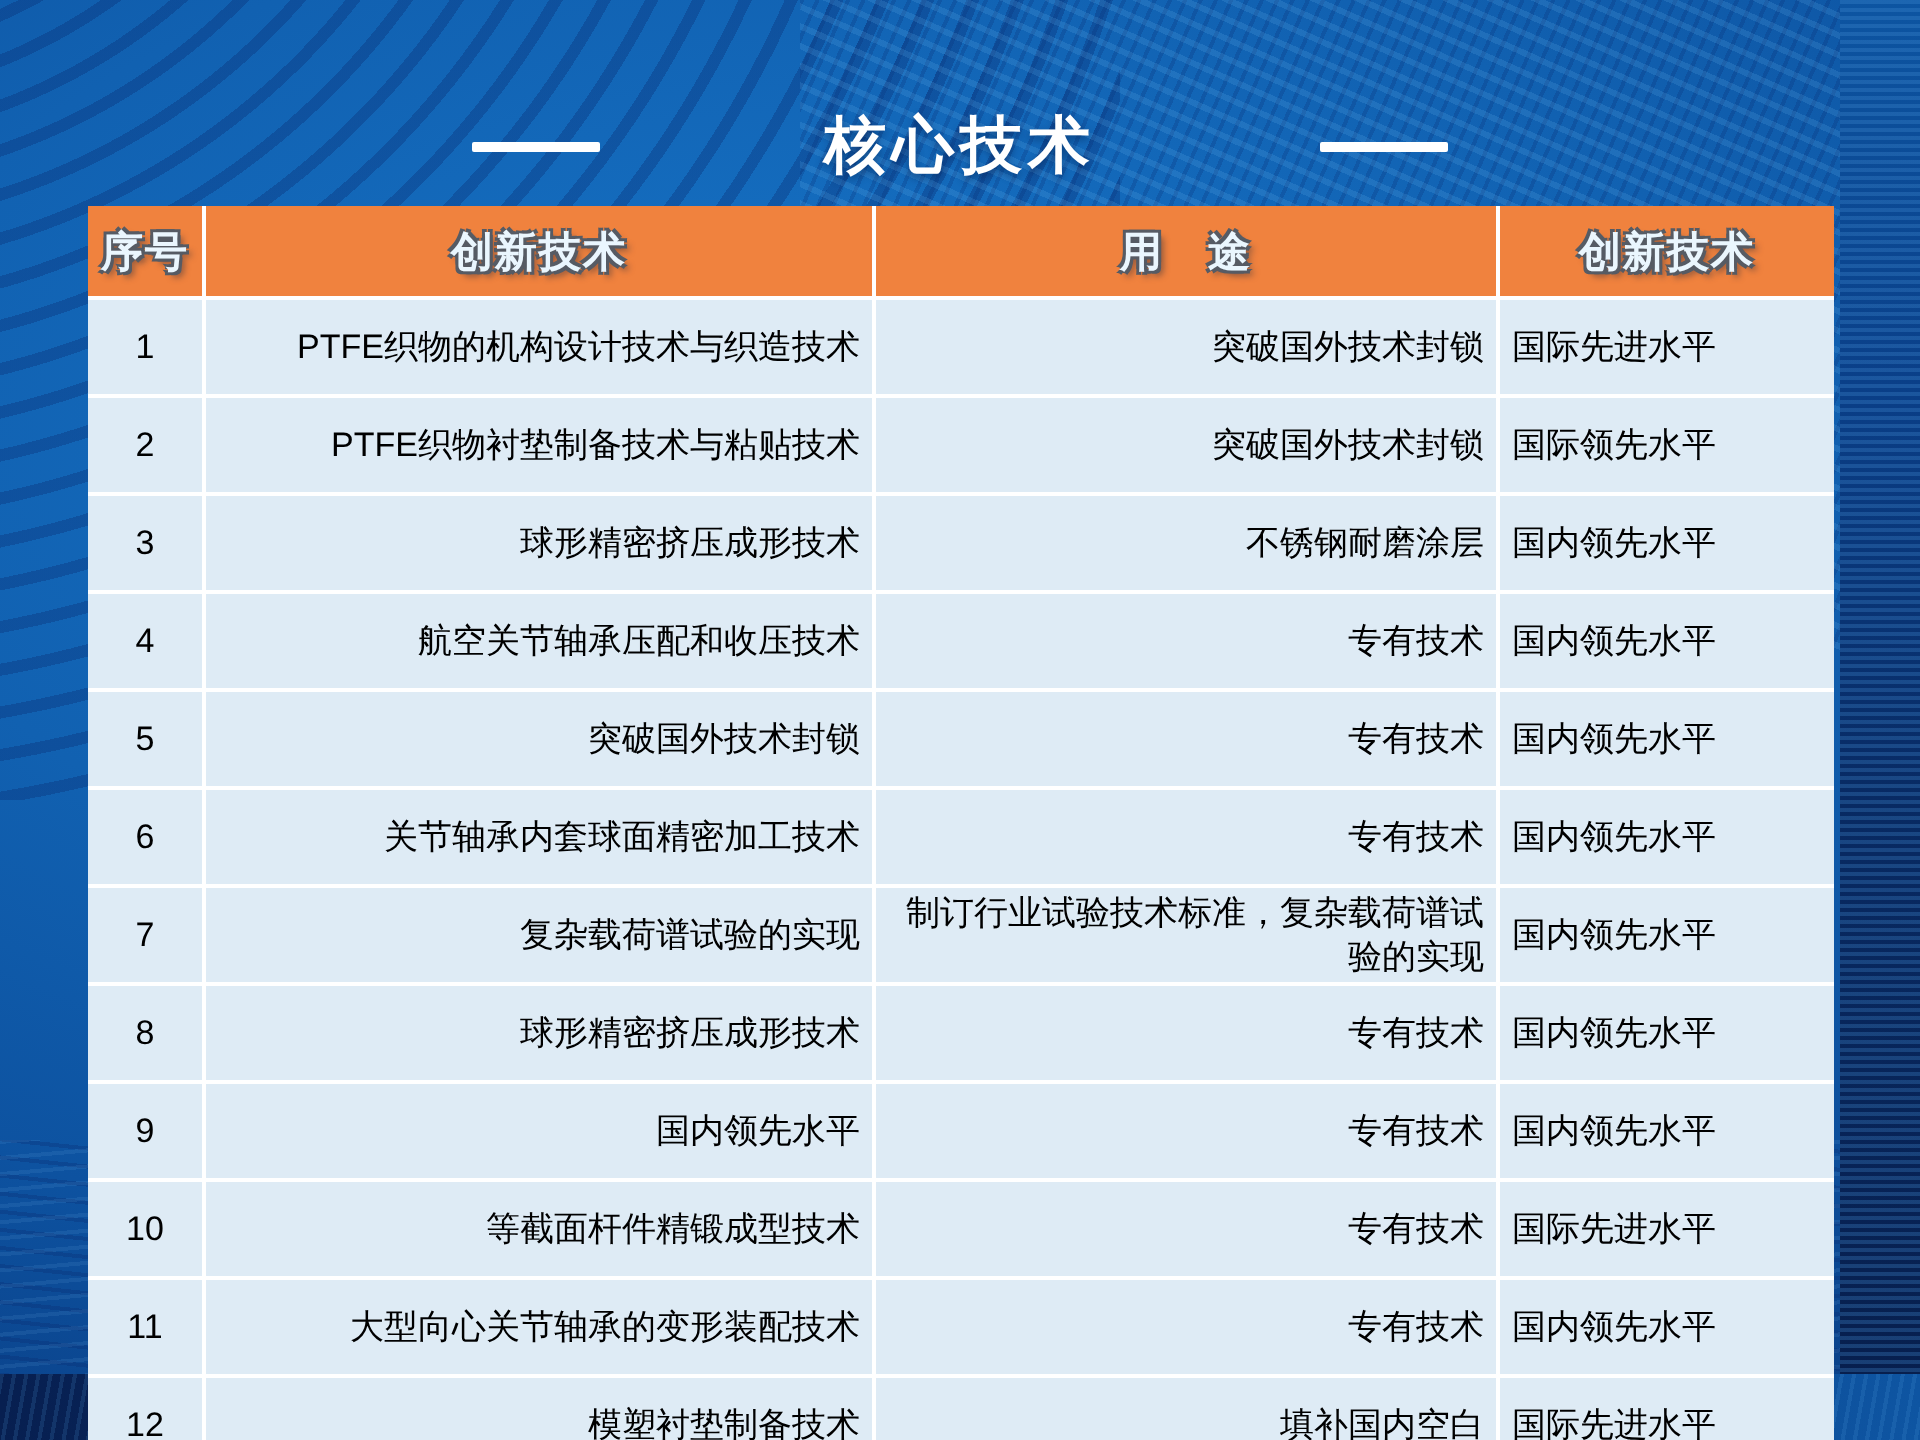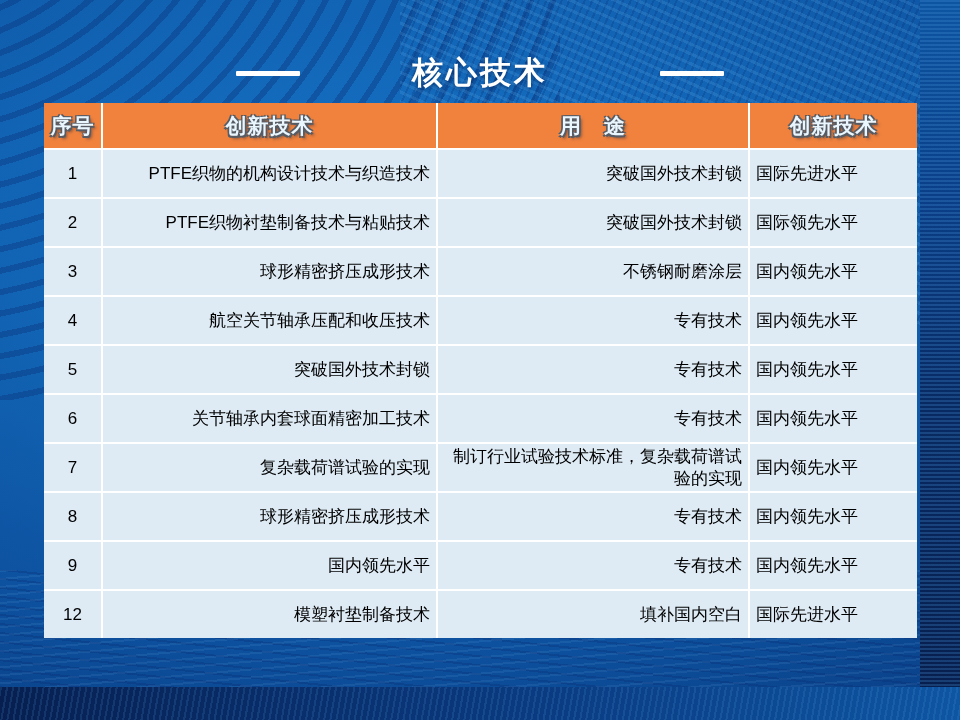--- a/index.html
+++ b/index.html
@@ -166,20 +166,32 @@
         <td class="c-use">专有技术</td>
         <td class="c-level">国内领先水平</td>
       </tr>
       <tr>
         <td class="c-num">9</td>
         <td class="c-tech">国内领先水平</td>
         <td class="c-use">专有技术</td>
         <td class="c-level">国内领先水平</td>
       </tr>
       <tr>
+        <td class="c-num">10</td>
+        <td class="c-tech">等截面杆件精锻成型技术</td>
+        <td class="c-use">专有技术</td>
+        <td class="c-level">国际先进水平</td>
+      </tr>
+      <tr>
+        <td class="c-num">11</td>
+        <td class="c-tech">大型向心关节轴承的变形装配技术</td>
+        <td class="c-use">专有技术</td>
+        <td class="c-level">国内领先水平</td>
+      </tr>
+      <tr>
         <td class="c-num">12</td>
         <td class="c-tech">模塑衬垫制备技术</td>
         <td class="c-use">填补国内空白</td>
         <td class="c-level">国际先进水平</td>
       </tr>
     </tbody>
   </table>
 
 </div>
 

